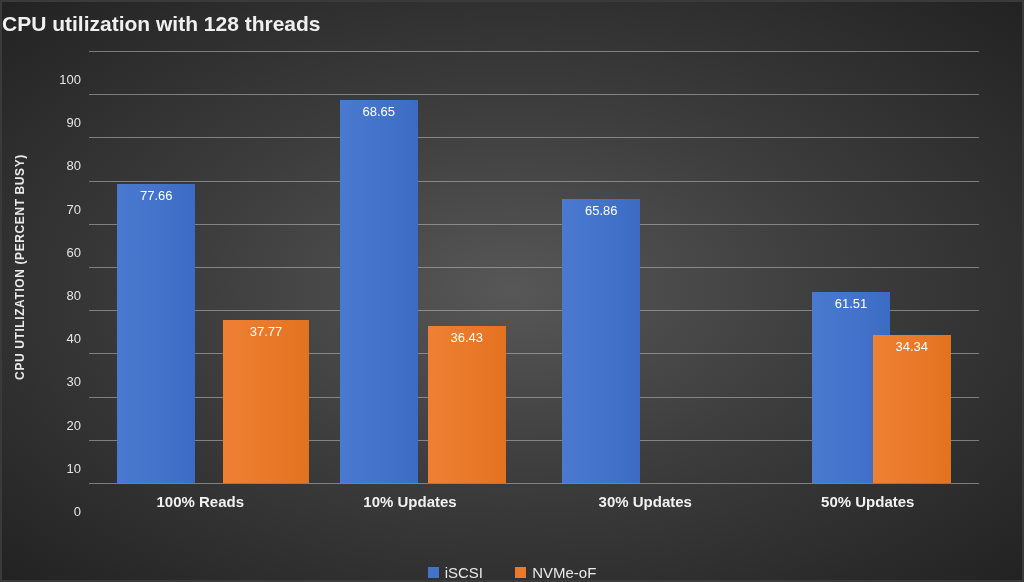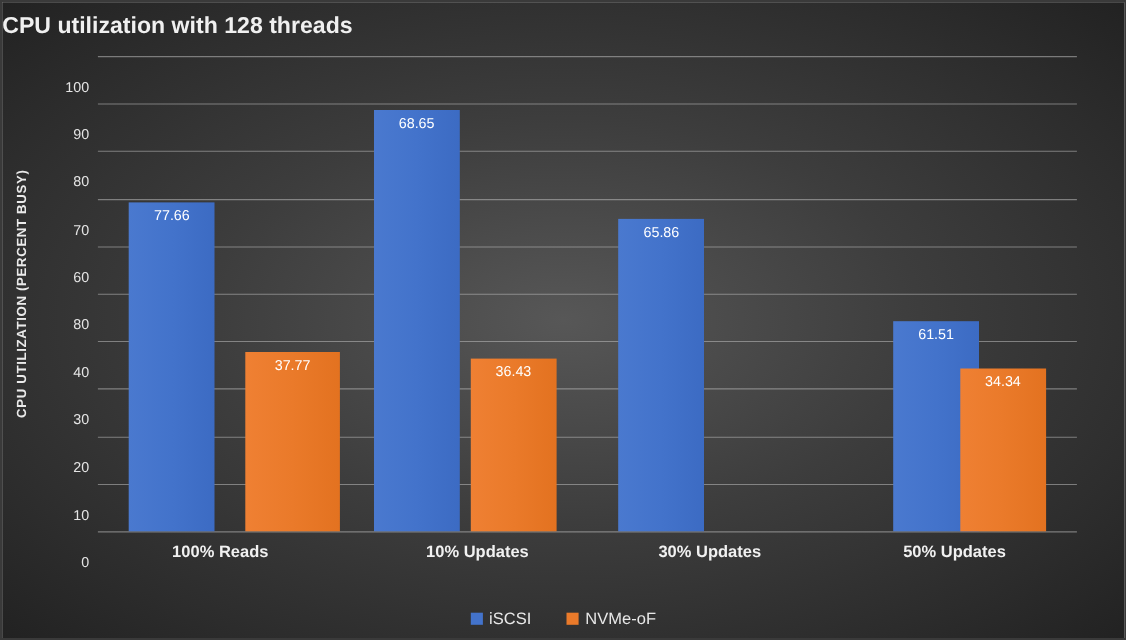--- a/index.html
+++ b/index.html
@@ -89,21 +89,21 @@
   .legend {
     position: absolute;
     top: 546px; left: 0; width: 100%;
     text-align: center;
     font-size: 15px;
     color: #e8e8e8;
   }
   .lg-item {
     display: inline-flex;
     align-items: center;
-    margin: 6px 14px;
+    margin: 16px 14px;
   }
   .lg-swatch {
     width: 11px; height: 11px;
     display: inline-block;
     margin-right: 6px;
   }
   .lg-swatch.iscsi { background: #4373cb; }
   .lg-swatch.nvme  { background: #ea7a2a; }
 </style>
 </head>
@@ -142,21 +142,21 @@
       <div class="bar nvme" style="left: 134px; width: 86px; height: 163.166px;">
         <div class="bar-label">37.77</div>
       </div>
       <div class="cat-label" style="left: 111.25px;">100% Reads</div>
       <div class="bar iscsi" style="left: 250.75px; width: 78px; height: 383px;">
         <div class="bar-label">68.65</div>
       </div>
       <div class="bar nvme" style="left: 338.75px; width: 78px; height: 157.378px;">
         <div class="bar-label">36.43</div>
       </div>
-      <div class="cat-label" style="left: 345px;">10% Updates</div>
+      <div class="cat-label" style="left: 321px;">10% Updates</div>
       <div class="bar iscsi" style="left: 473.25px; width: 78px; height: 284.515px;">
         <div class="bar-label">65.86</div>
       </div>
       <div class="cat-label" style="left: 556.25px;">30% Updates</div>
       <div class="bar iscsi" style="left: 701px; width: 78px; height: 191px; margin-left: 22px;">
         <div class="bar-label">61.51</div>
       </div>
       <div class="bar nvme" style="left: 783.75px; width: 78px; height: 148.349px; padding-left: 31px;">
         <div class="bar-label">34.34</div>
       </div>

